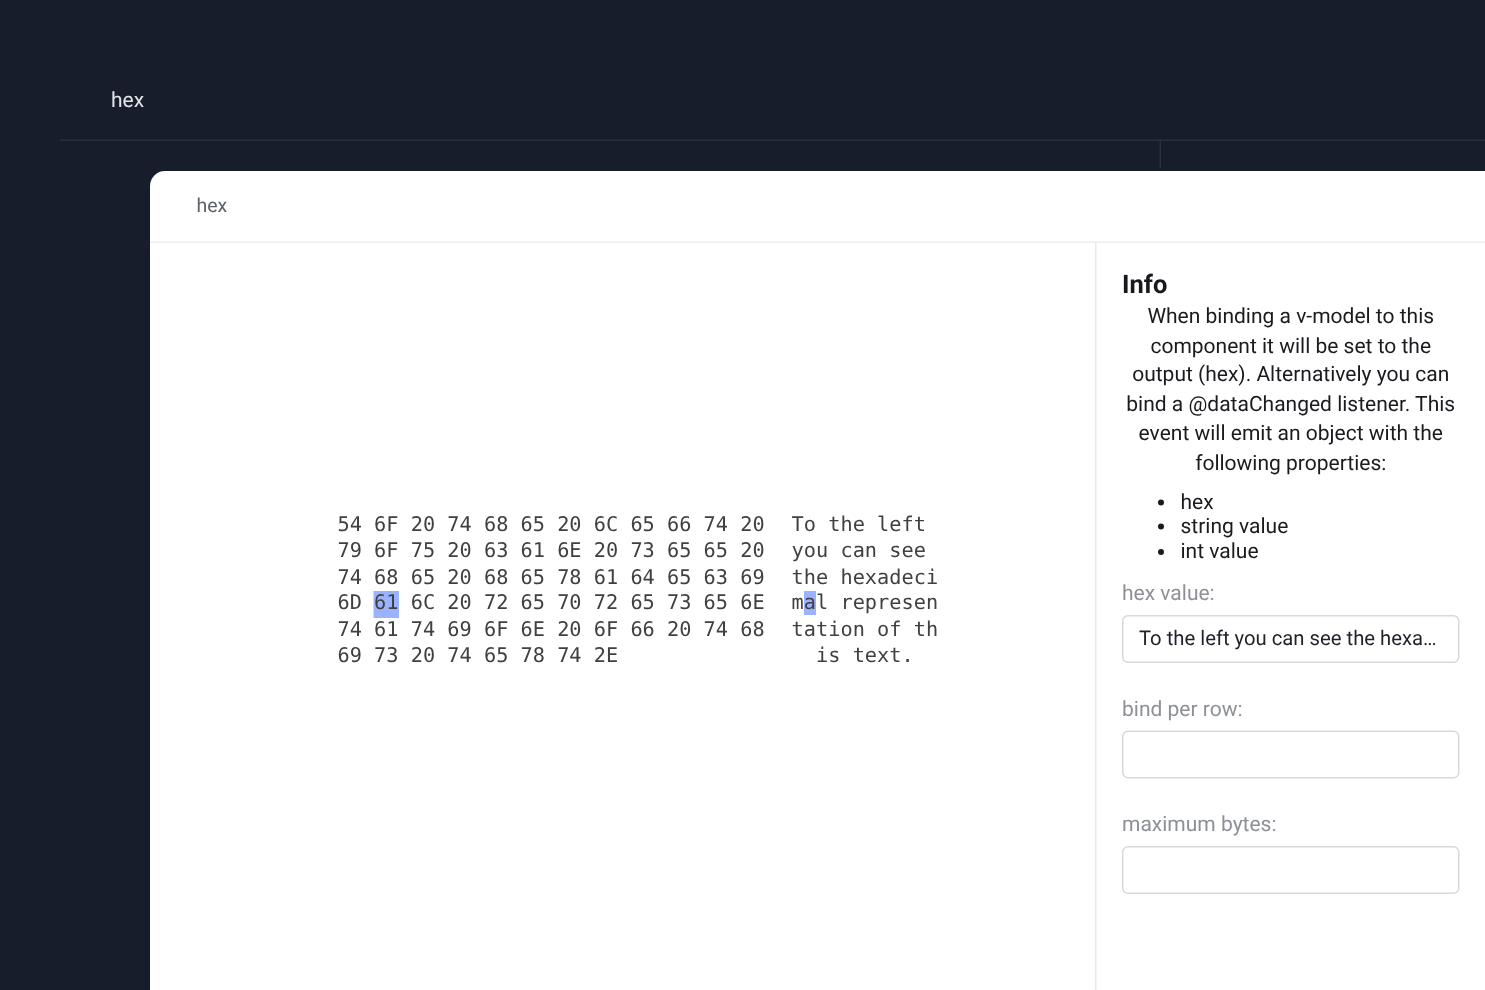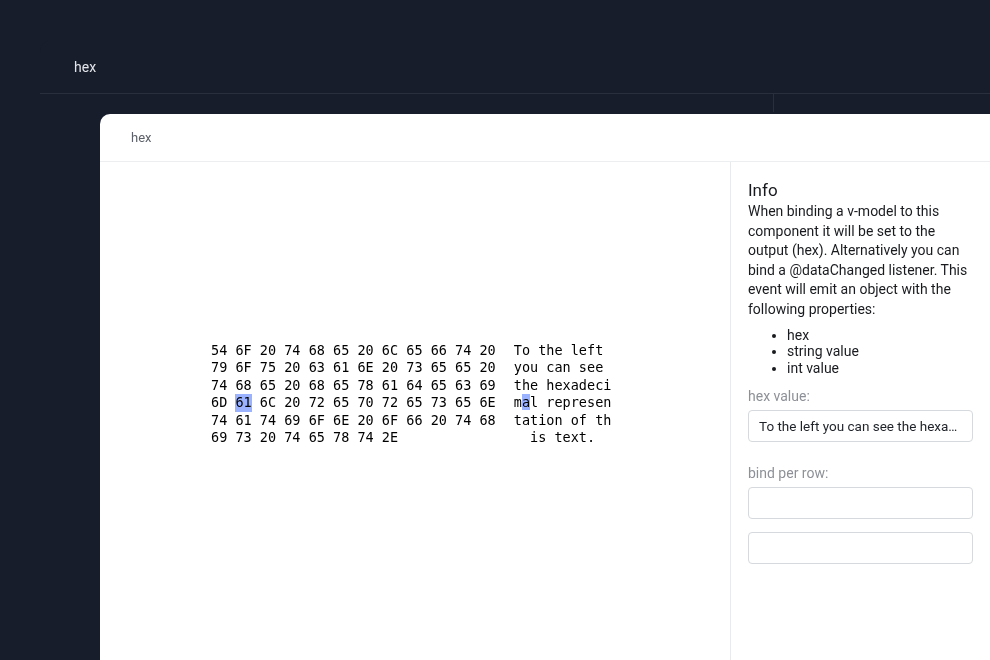--- a/index.html
+++ b/index.html
@@ -66,25 +66,25 @@
 .hex-pane {
   flex: 1;
   position: relative;
   border-right: 1px solid #e8eaec;
   overflow: hidden;
 }
 .hex-viewer {
   font-family: ui-monospace, "SF Mono", Menlo, Consolas, monospace;
   font-size: 13.5px;
   line-height: 17.4px;
-  color: #000000;
+  color: #404040;
   white-space: pre;
   position: absolute;
   top: 180px;
-  left: 111px;
+  left: 125px;
 }
 .hex-byte {
   display: inline-block;
 }
 .hex-byte.hl {
   background: #9bb3ff;
 }
 .hex-gap {
   display: inline-block;
   width: 18px;
@@ -93,28 +93,29 @@
   background: #9bb3ff;
 }
 .info-pane {
   width: 259px;
   padding: 18px 17px 0 17px;
   overflow: hidden;
   color: #191b1f;
   font-size: 14px;
 }
 .info-title {
-  font-weight: 400;
+  font-weight: 700;
   font-size: 17px;
   margin-bottom: 2px;
   color: #17191d;
 }
 .info-text {
   line-height: 1.4;
   font-size: 14px;
+  text-align: center;
 }
 .info-list {
   margin: 7px 0 12px 0;
   padding-left: 39px;
 }
 .info-list li { line-height: 1.18; }
 .field-label {
   color: #8d9197;
   font-size: 14px;
   margin-bottom: 6px;
@@ -160,16 +161,17 @@
           <li>int value</li>
         </ul>
 
       <div class="field-label">hex value:</div>
       <input class="field-input" value="To the left you can see the hexadecimal representation of this text." style="">
 
       <div class="field-label">bind per row:</div>
 
       <input class="field-input" value="" style="">
 
+      <div class="field-label">maximum bytes:</div>
       <input class="field-input" value="" style="">
     </div>
   </div>
 </div>
 
 </body></html>

